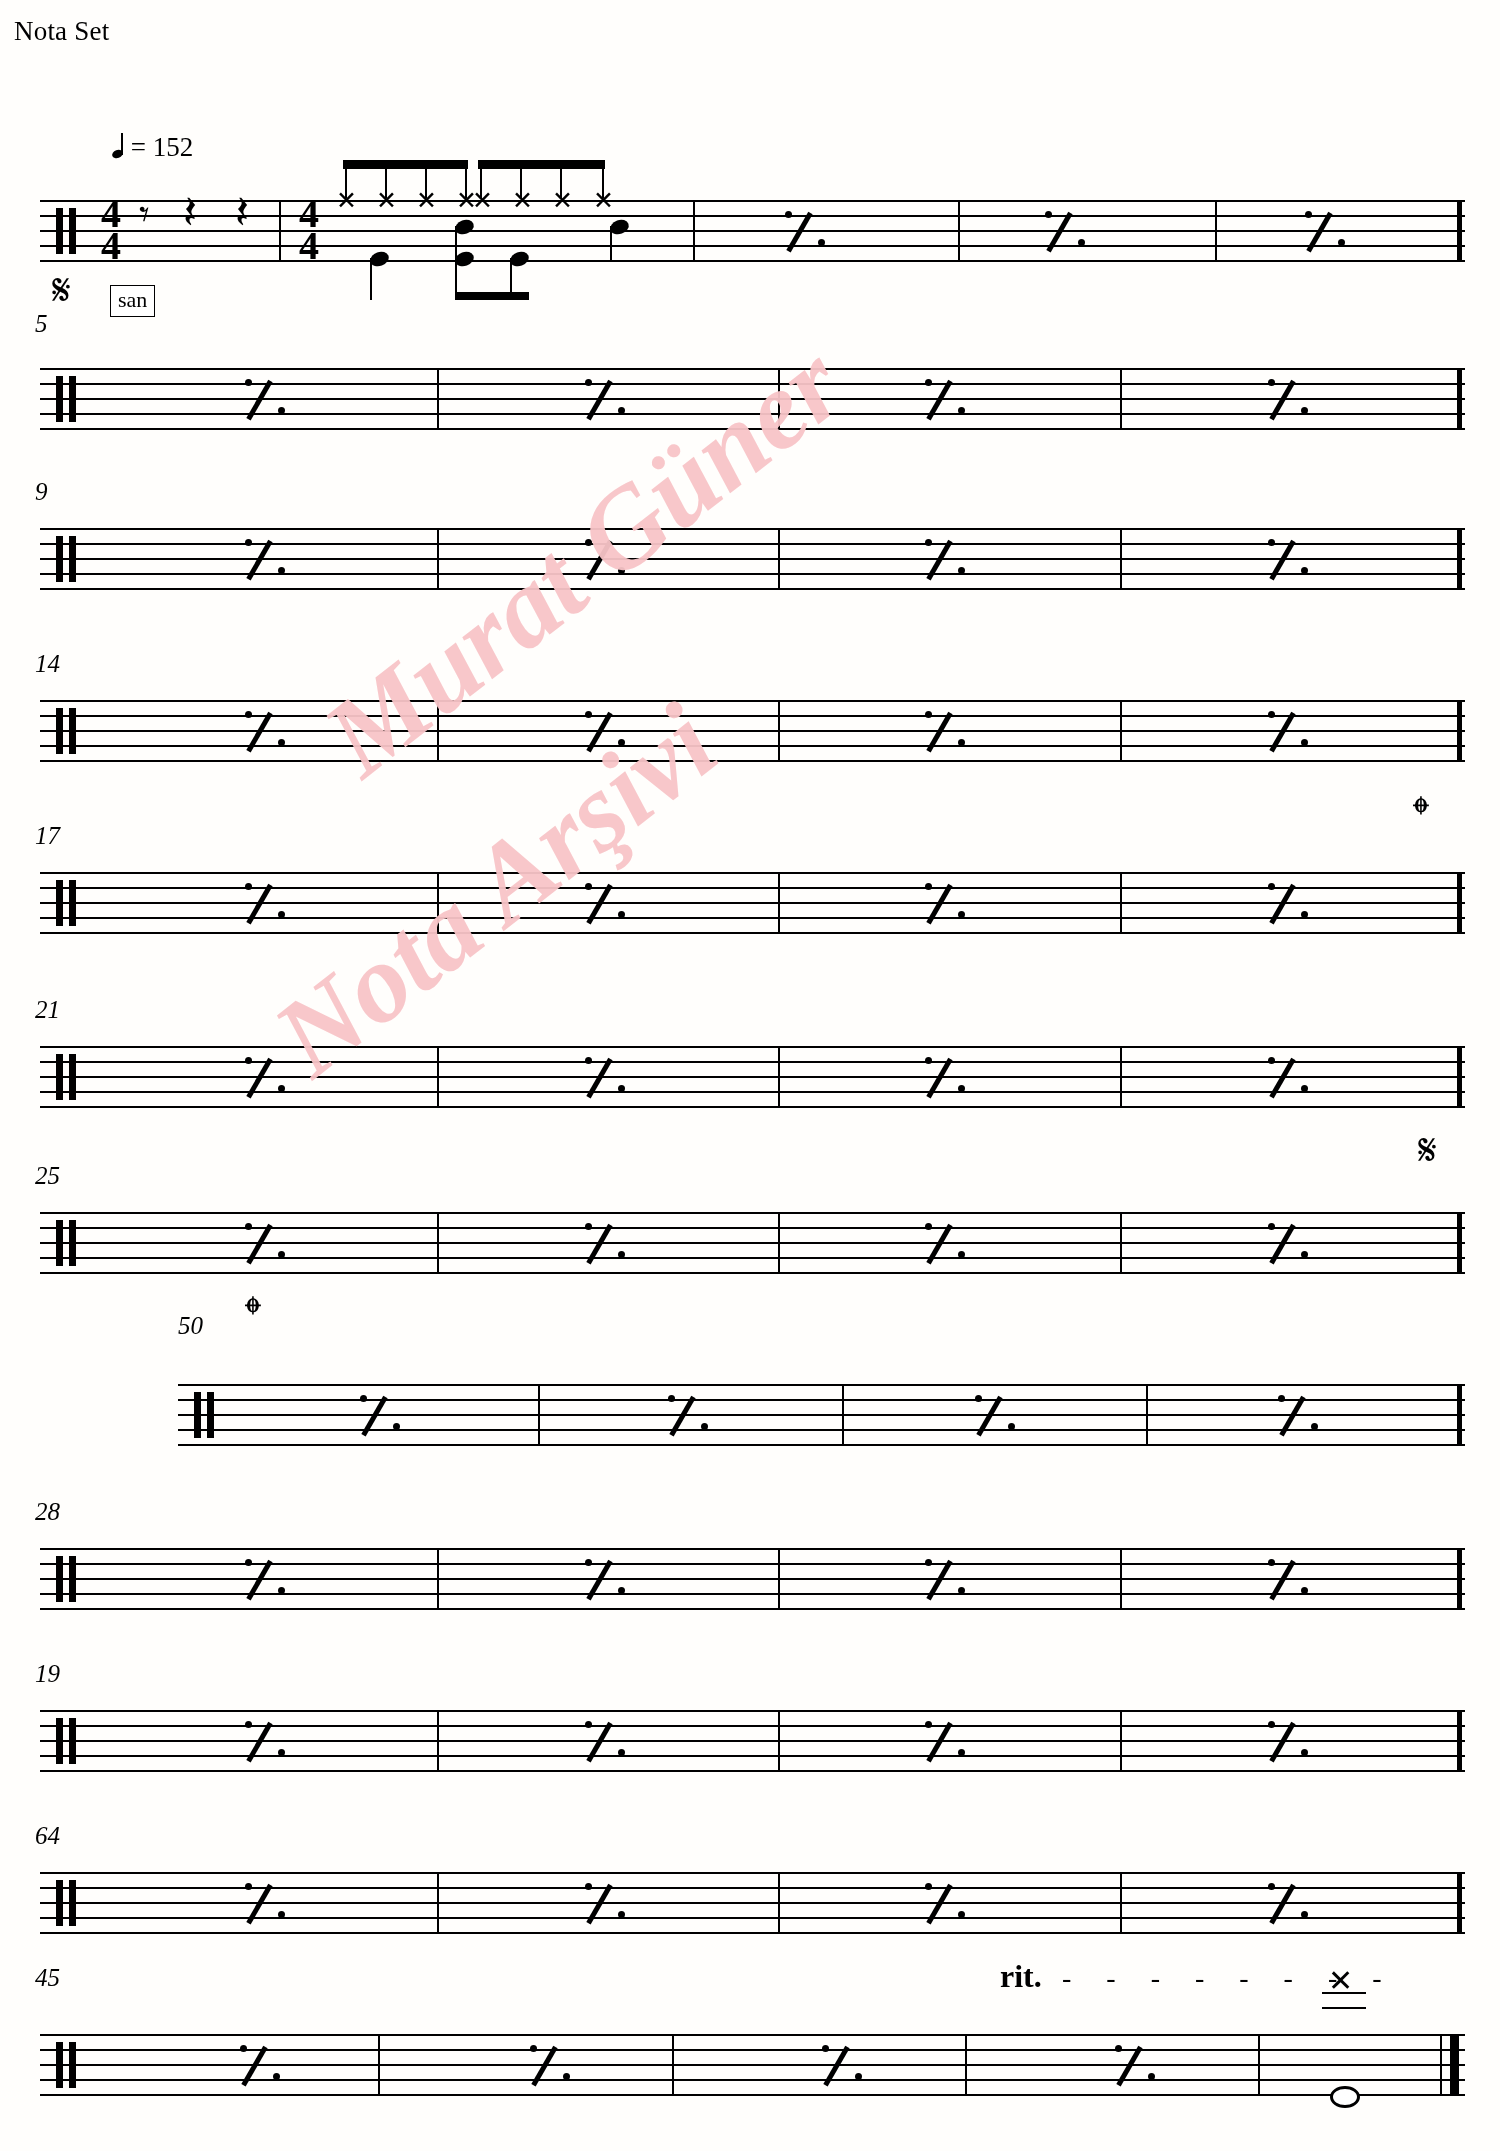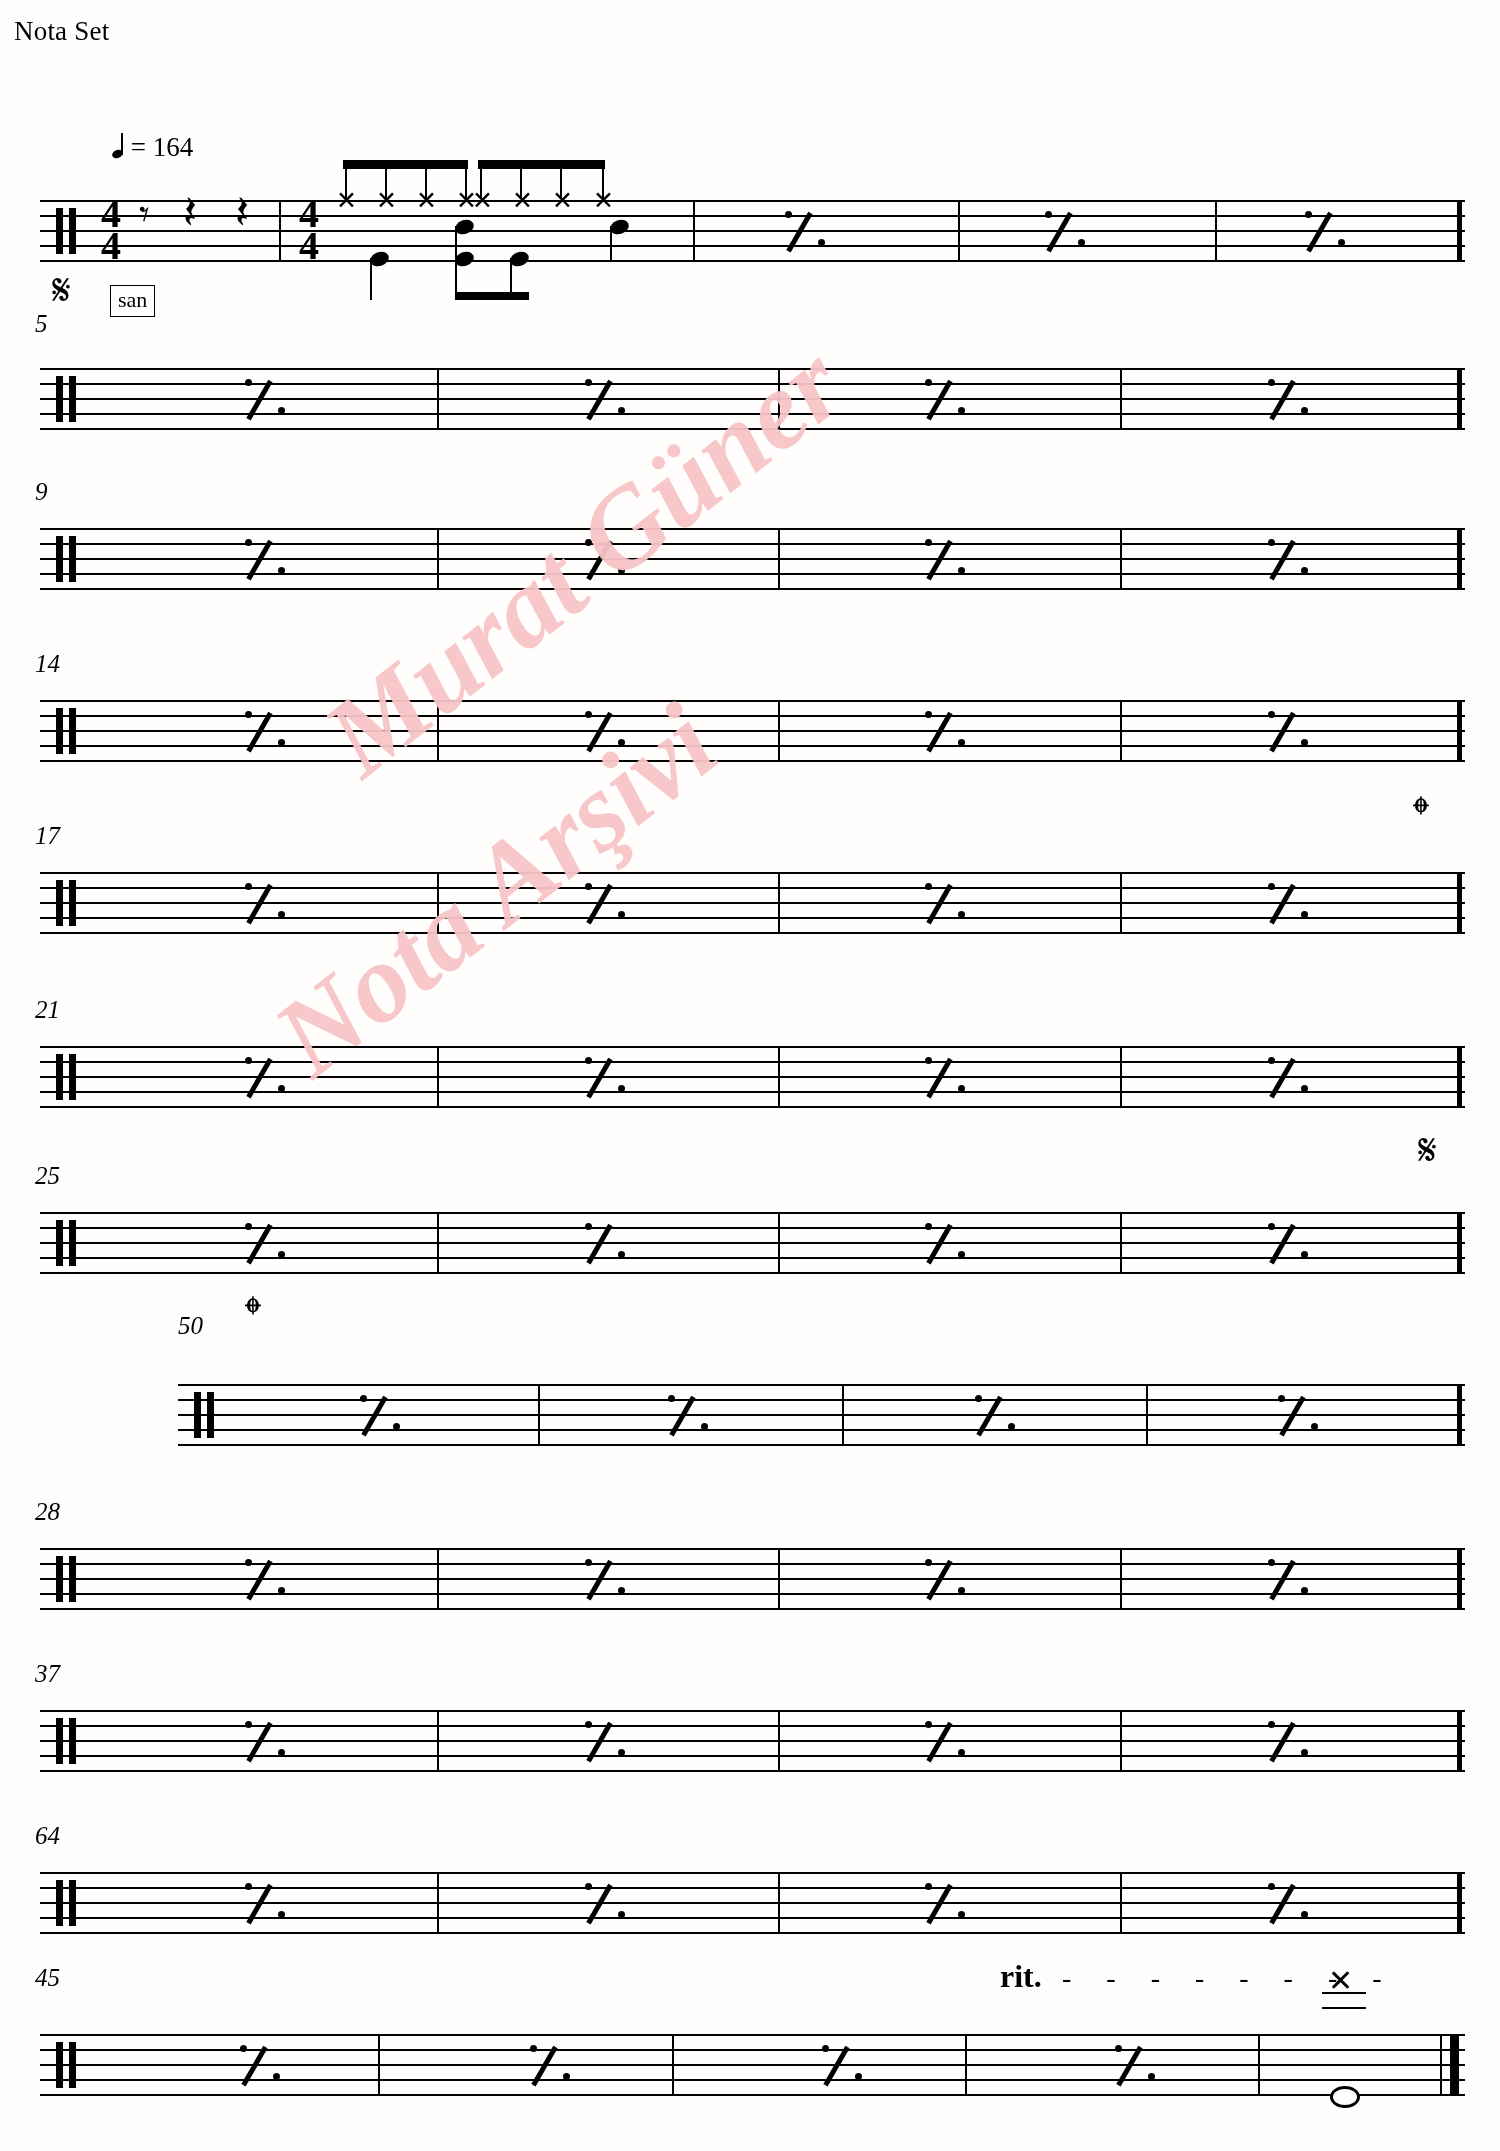--- a/index.html
+++ b/index.html
@@ -288,21 +288,21 @@
 </style>
 </head>
 <body>
 
 <div class="page">
 
   <div class="instrument-label">Nota Set</div>
 
   <div class="tempo">
     <span class="qnote"></span>
-    <span>= 164</span>
+    <span>= 152</span>
   </div>
 
   <div class="system" style="left:40px; top:200px; width:1425px; height:70px;">
     <div class="staff" style="width:1425px;height:62px;">
       <div class="line" style="top:0px;   width:1425px;"></div>
       <div class="line" style="top:15px;  width:1425px;"></div>
       <div class="line" style="top:30px;  width:1425px;"></div>
       <div class="line" style="top:45px;  width:1425px;"></div>
       <div class="line" style="top:60px;  width:1425px;"></div>
     </div>
@@ -696,21 +696,21 @@
       </div>
     <div class="barline" style="left:1080px; top:0; height:62px;"></div>
     <div class="simile" style="left:1228px; top:8px;">
         <div class="d1"></div>
         <div class="sl"></div>
         <div class="d2"></div>
       </div>
     <div class="barline thick" style="left:1417px; top:0; height:62px;"></div>
   </div>
 
-  <div class="measure-num" style="left:35px; top:1660px;">37</div>
+  <div class="measure-num" style="left:35px; top:1660px;">19</div>
   <div class="system" style="left:40px; top:1710px; width:1425px; height:70px;">
     <div class="staff" style="width:1425px;height:62px;">
       <div class="line" style="top:0px;  width:1425px;"></div>
       <div class="line" style="top:15px; width:1425px;"></div>
       <div class="line" style="top:30px; width:1425px;"></div>
       <div class="line" style="top:45px; width:1425px;"></div>
       <div class="line" style="top:60px; width:1425px;"></div>
     </div>
     <div class="drumclef" style="left:16px; top:8px; width:22px; height:46px;">
       <span class="b1"></span>

